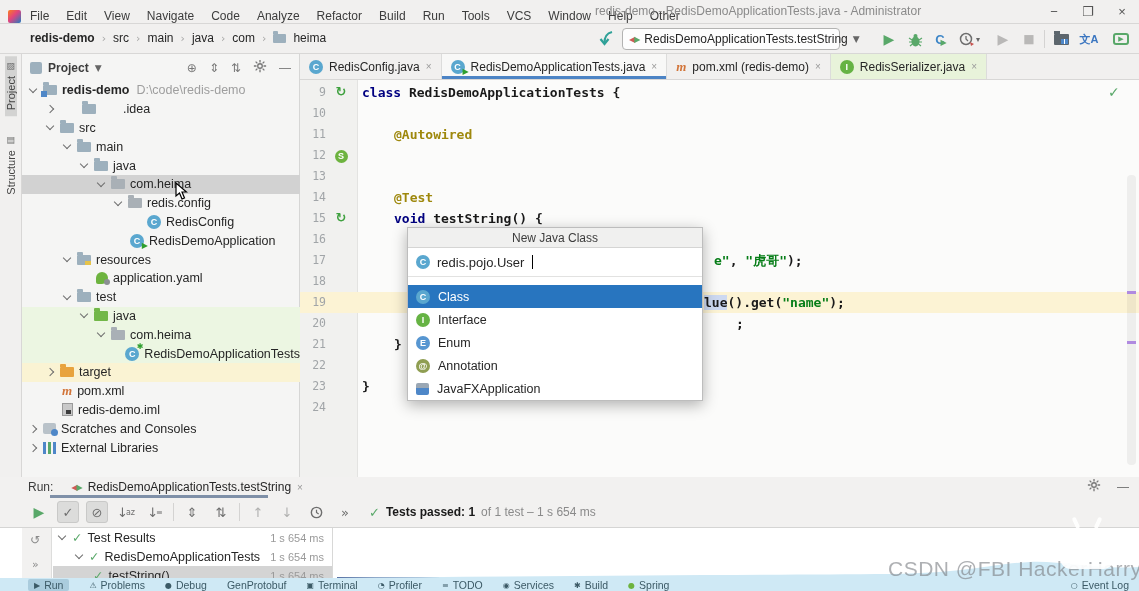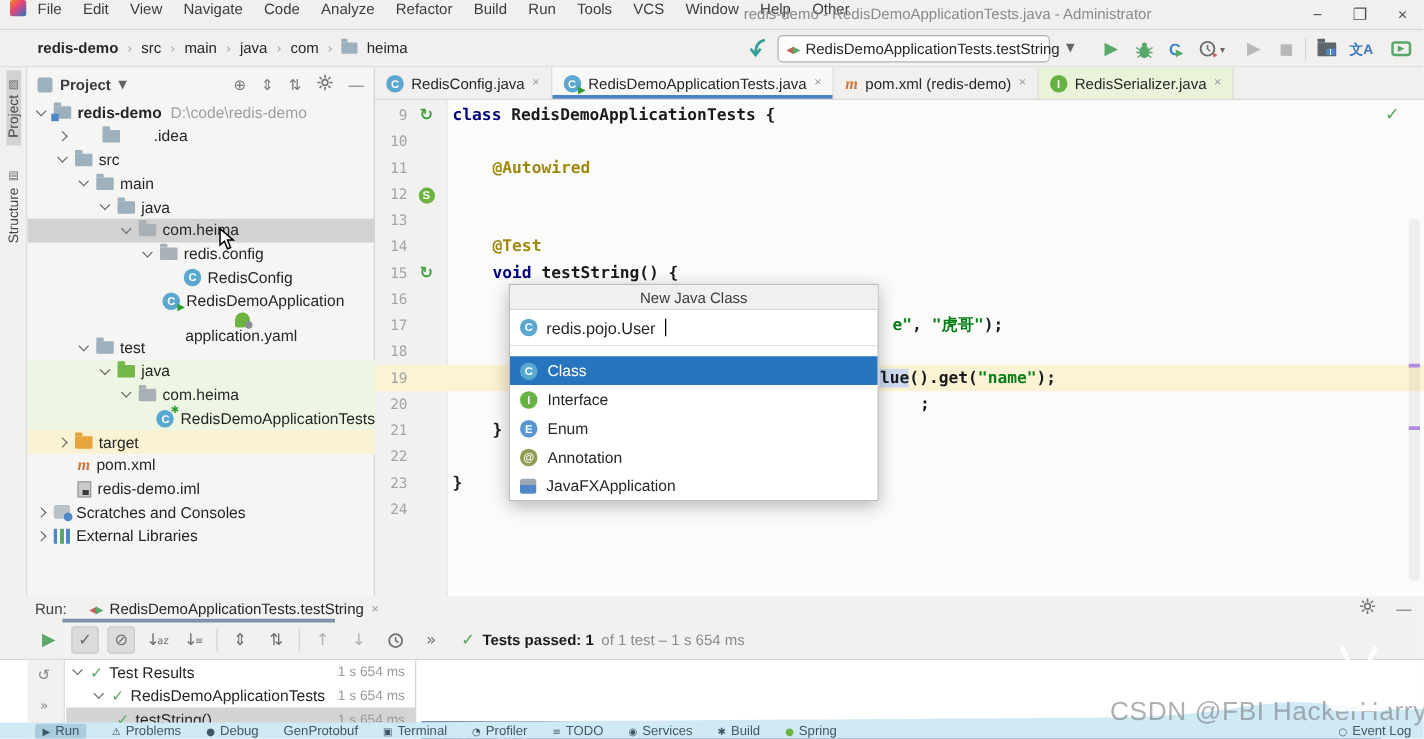--- a/index.html
+++ b/index.html
@@ -1,21 +1,21 @@
 <!DOCTYPE html>
 <html><head>
 <meta charset="utf-8">
 <style>
   *{margin:0;padding:0;box-sizing:border-box;}
   html,body{width:1139px;height:591px;overflow:hidden;}
   body{font-family:"Liberation Sans",sans-serif;background:#fbfbfa;position:relative;font-size:12px;color:#262626;}
   .ug{font-family:"DejaVu Sans",sans-serif;}
 
   
-  #titlebar{position:absolute;left:0;top:0;width:1139px;height:24px;background:#f1f0ef;border-bottom:1px solid #d8d7d6;display:flex;align-items:flex-start;}
+  #titlebar{position:absolute;left:0;top:0;width:1139px;height:24px;background:#f1f0ef;border-bottom:1px solid #d8d7d6;display:flex;align-items:flex-end;}
   #app-logo{width:13px;height:13px;margin:0 9px 0 8px;border-radius:2px;background:linear-gradient(135deg,#fc801d,#e1447f 45%,#1e7cc2);}
   #menubar{display:flex;gap:17px;}
   .menu-item{color:#3c3c3c;cursor:default;}
   #win-title{position:absolute;left:595px;top:4px;color:#8a8a8a;}
   .winbtns{position:absolute;right:0;top:0;display:flex;}
   .winbtn{width:34px;height:23px;text-align:center;line-height:23px;color:#555;font-size:13px;}
 
   
   #navbar{position:absolute;left:0;top:24px;width:1139px;height:30px;background:#f1f0ef;border-bottom:1px solid #d8d7d6;}
   #breadcrumb{position:absolute;left:30px;top:7px;display:flex;align-items:center;gap:7px;}
@@ -315,21 +315,26 @@
       <div class="trow" style="padding-left: 110px;">
         <span style="width: 8px; display: inline-block;"></span>
         <span class="circ c-class" style="margin-left: 7px;">C</span>
         <span class="lbl">RedisConfig</span>
       </div>
       <div class="trow" style="padding-left: 93px;">
         <span style="width: 8px; display: inline-block;"></span>
         <span class="circ c-class" style="margin-left: 7px;">C<span class="ovr ug">▶</span></span>
         <span class="lbl">RedisDemoApplication</span>
       </div>
-      <div class="trow" style="padding-left: 59px; flex-direction: column;">
+      <div class="trow" style="padding-left: 42px;">
+        <span class="chev open"></span>
+        <span class="folder f-res" style="margin-left: 7px;"></span>
+        <span class="lbl">resources</span>
+      </div>
+      <div class="trow" style="padding-left: 59px;">
         <span style="width: 8px; display: inline-block;"></span>
         <span class="yamlic" style="margin-left: 7px;"></span>
         <span class="lbl">application.yaml</span>
       </div>
       <div class="trow" style="padding-left: 42px;">
         <span class="chev open"></span>
         <span class="folder " style="margin-left: 7px;"></span>
         <span class="lbl">test</span>
       </div>
       <div class="trow hl-green" style="padding-left: 59px;">

